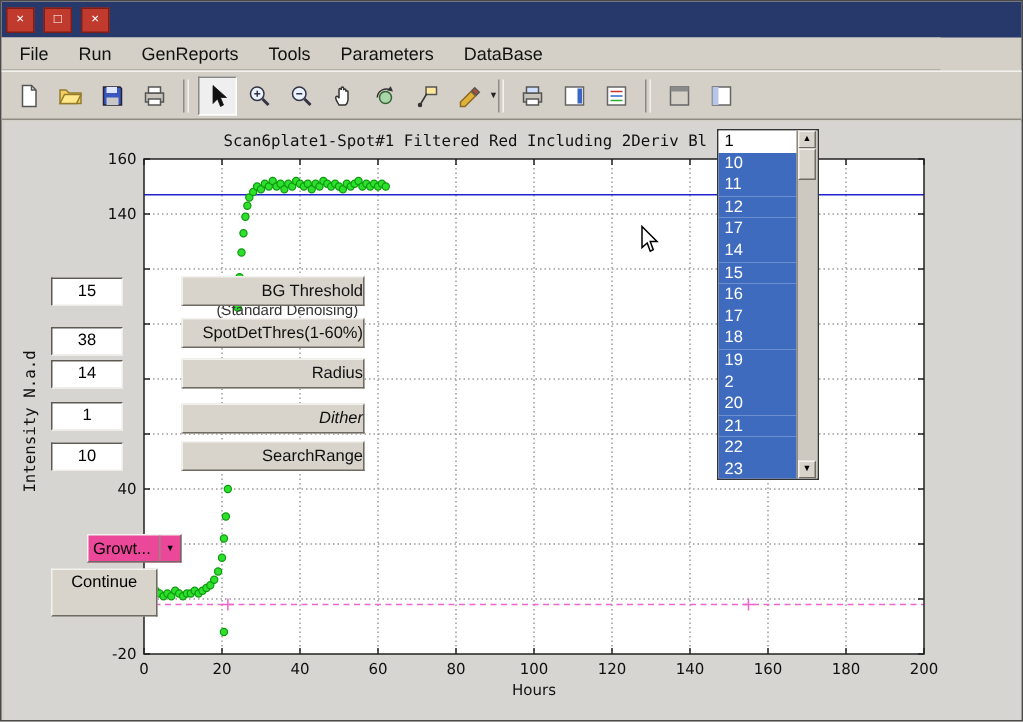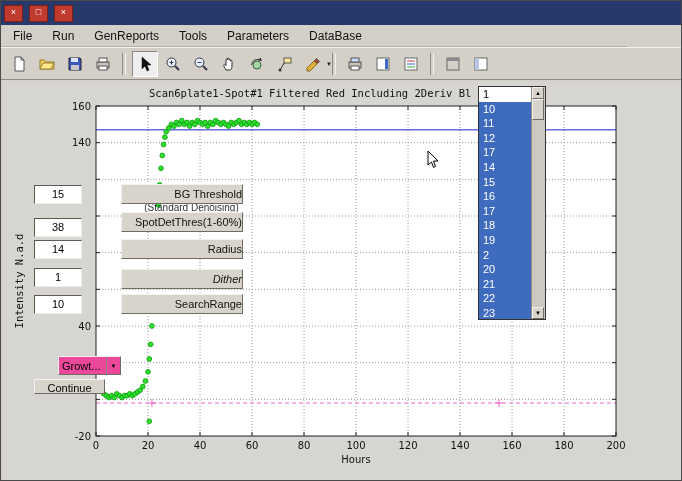--- a/index.html
+++ b/index.html
@@ -34,21 +34,21 @@
          border:1px solid;border-color:#5e5a52 #efede7 #efede7 #5e5a52;
          font-size:11px;text-align:center;line-height:16px;color:#000;}
   .pbtn{position:absolute;left:120px;width:122px;height:20px;background:#d8d4cc;z-index:12;
         border:1px solid;border-color:#f4f2ee #6f6b63 #6f6b63 #f4f2ee;
         font-size:11px;text-align:right;line-height:19px;color:#111;box-sizing:border-box;}
   .subtext{position:absolute;left:120px;width:141px;text-align:center;font-size:10px;color:#333;z-index:11;}
   .popupbtn{position:absolute;left:33px;top:355px;width:63px;height:19px;background:#ec4899;z-index:12;
         border:1px solid;border-color:#f4f2ee #6f6b63 #6f6b63 #f4f2ee;display:flex;align-items:center;box-sizing:border-box;margin-left:24px;}
   .popupbtn .ptext{flex:1;font-size:11px;padding-left:3px;white-space:nowrap;overflow:hidden;}
   .popupbtn .parrow{width:13px;height:100%;border-left:1px solid #8f8b83;font-size:6px;display:flex;align-items:center;justify-content:center;}
-  .contbtn{position:absolute;left:33px;top:378px;width:71px;height:15px;background:#d8d4cc;z-index:12;
+  .contbtn{position:absolute;left:33px;top:378px;width:71px;height:32px;background:#d8d4cc;z-index:12;
         border:1px solid;border-color:#f4f2ee #6f6b63 #6f6b63 #f4f2ee;
         font-size:11px;text-align:center;line-height:17px;box-sizing:border-box;}
   
   .listbox{position:absolute;left:477px;top:85px;width:68px;height:234px;background:#fff;
            border:1px solid #333;z-index:40;overflow:hidden;box-sizing:border-box;}
   .list-items{position:absolute;left:0;top:0;right:13px;bottom:0;}
   .list-item{height:14.6px;font-size:11px;line-height:14.6px;padding-left:4px;color:#000;background:#fff;}
   .list-item.sel{background:#3f6bbf;color:#fff;}
   .sb{position:absolute;right:0;top:0;width:13px;bottom:0;background:#cdc9c1;border-left:1px solid #8f8b83;}
   .sb-btn{position:absolute;left:0;width:12px;height:12px;background:#d8d4cc;border:1px solid;

